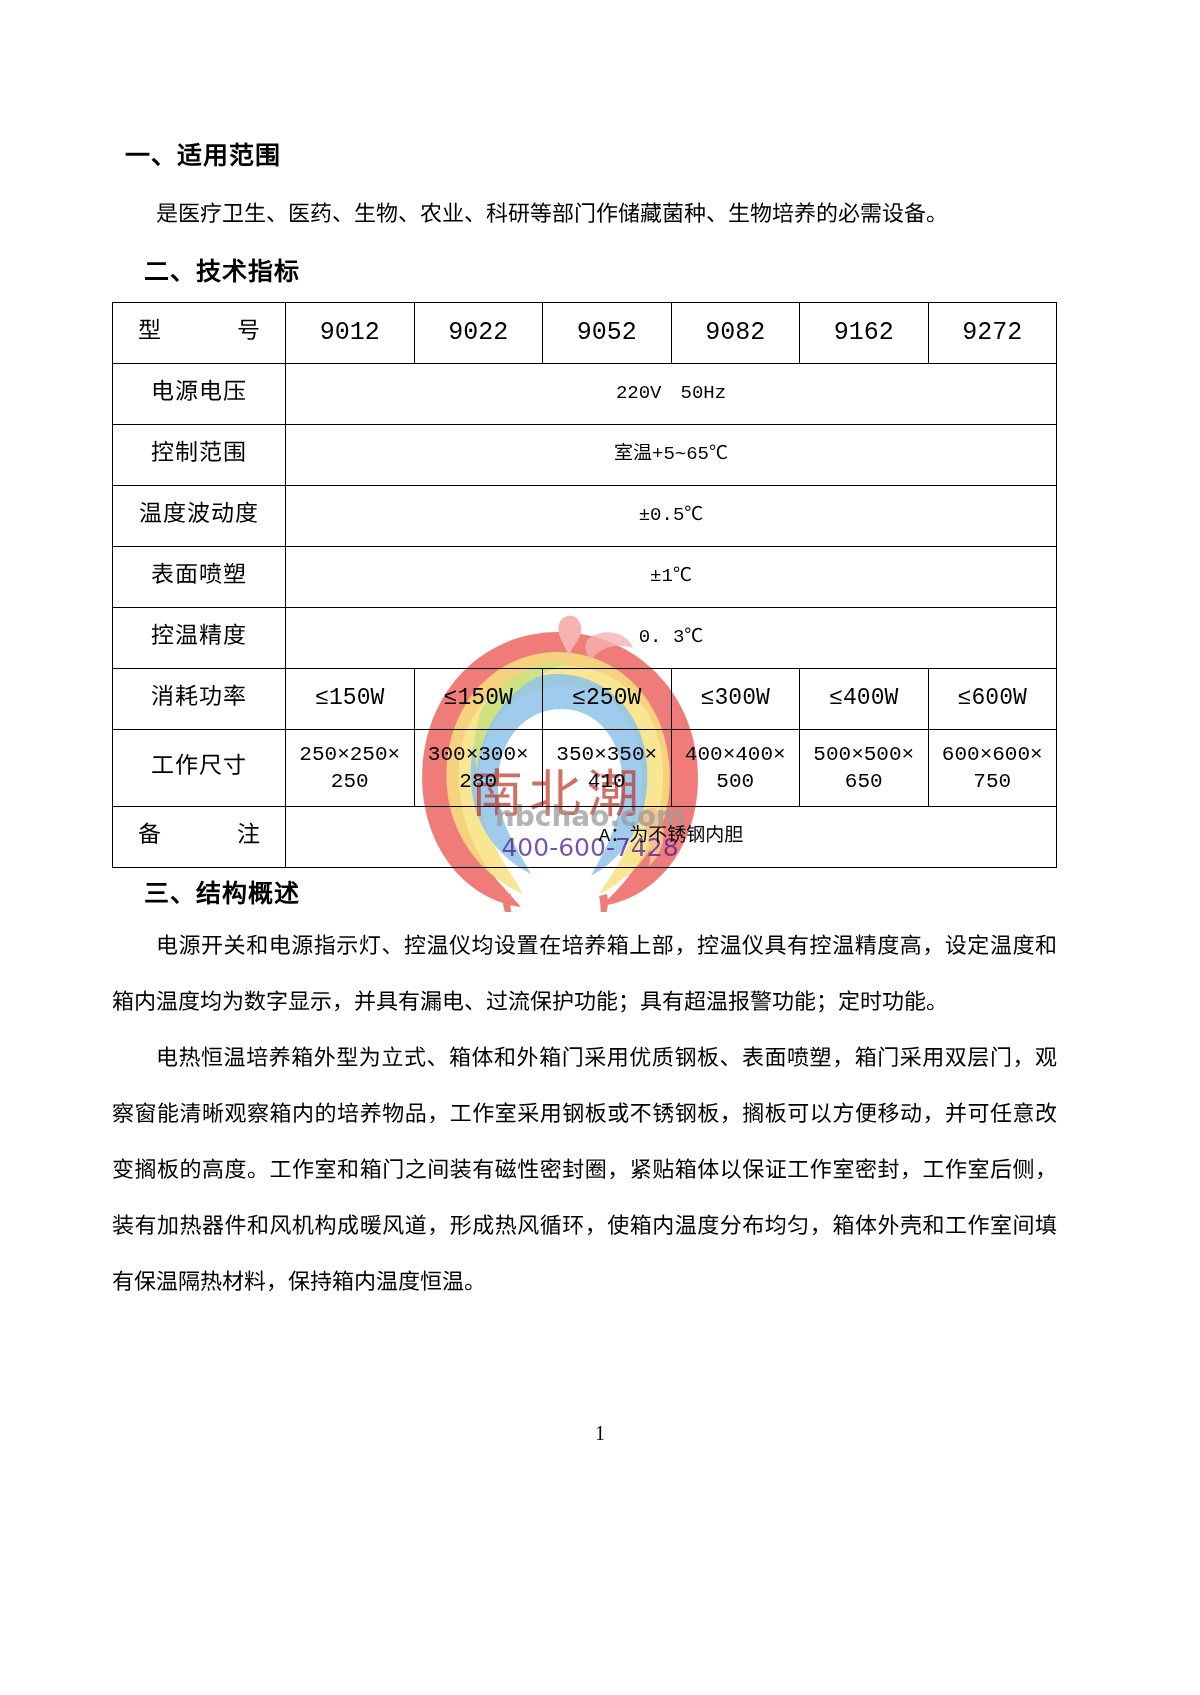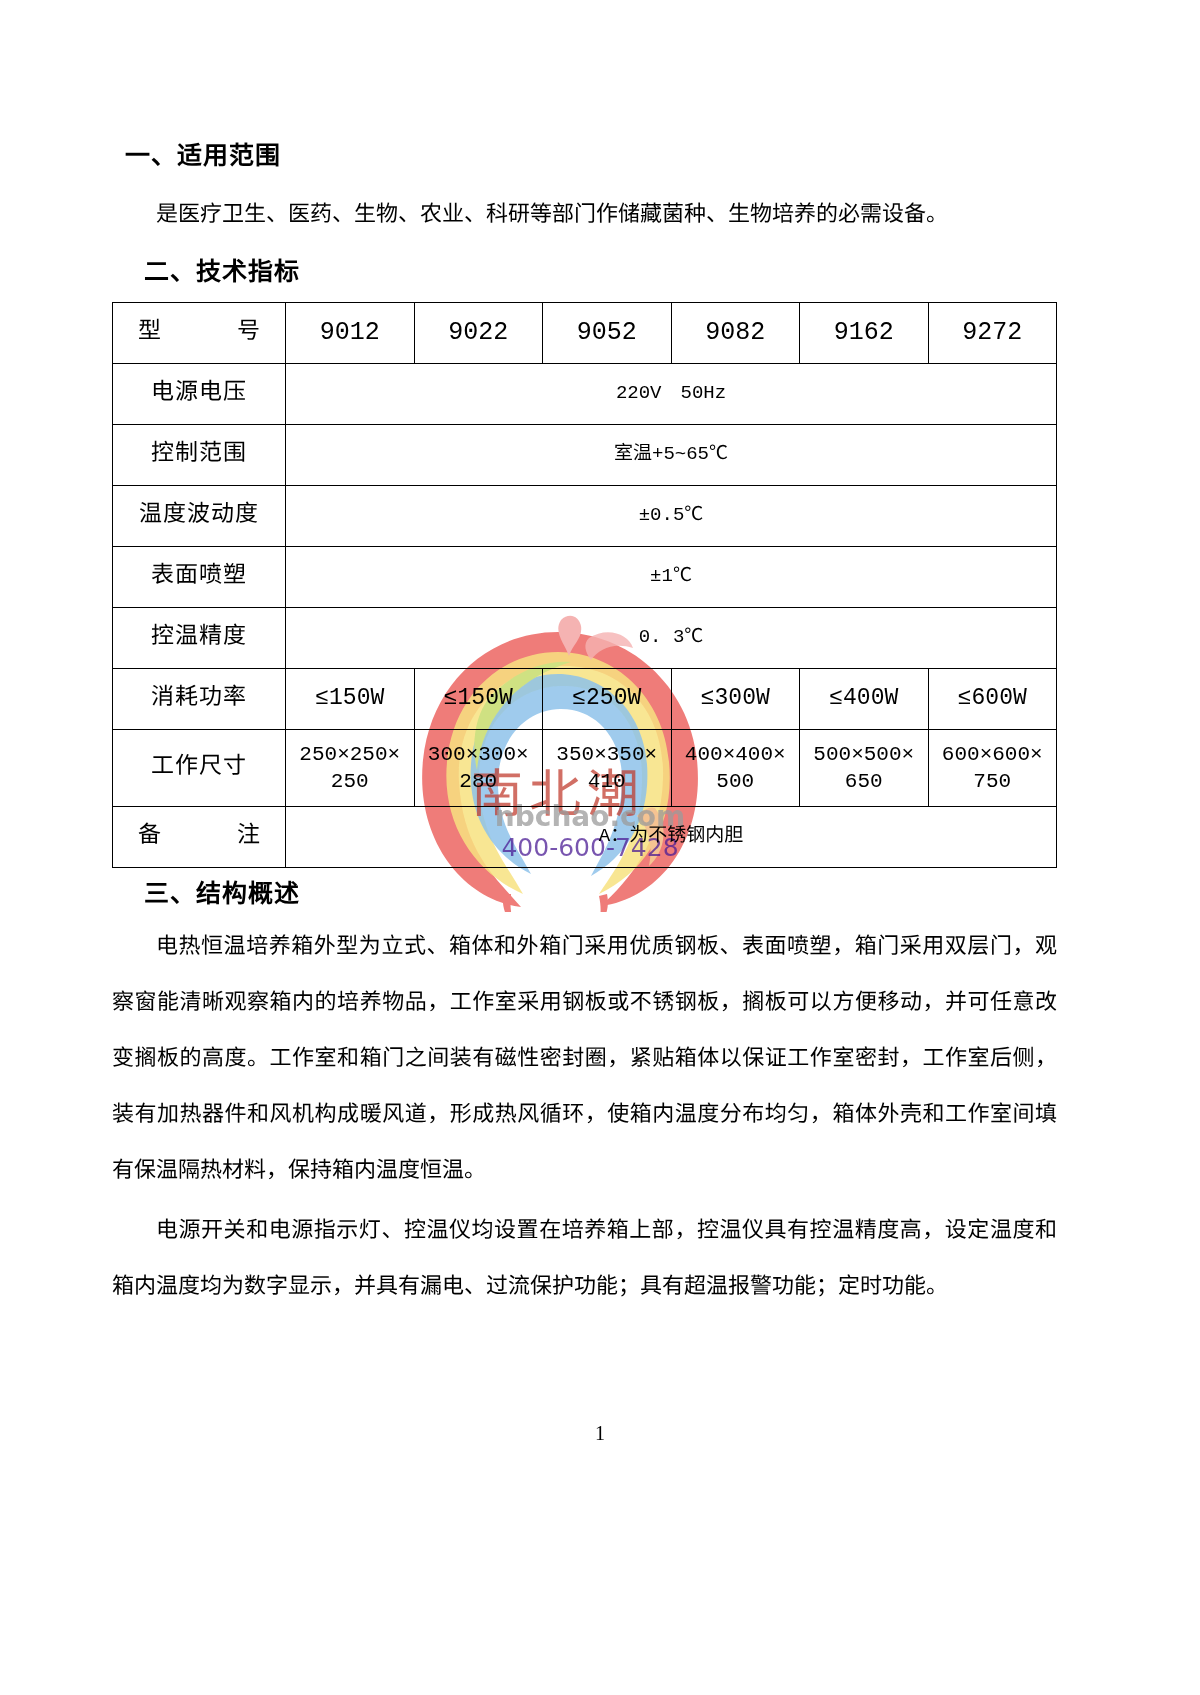--- a/index.html
+++ b/index.html
@@ -274,21 +274,21 @@
         <tr>
           <td class="label spaced">备　　注</td>
           <td class="merged" colspan="6">A：为不锈钢内胆</td>
         </tr>
 
       </tbody>
     </table>
 
     <h2 class="section-heading tight">三、结构概述</h2>
 
+    <p class="para indent block-text" style="margin-top:4px;">电源开关和电源指示灯、控温仪均设置在培养箱上部，控温仪具有控温精度高，设定温度和箱内温度均为数字显示，并具有漏电、过流保护功能；具有超温报警功能；定时功能。</p>
+
     <p class="para indent block-text">电热恒温培养箱外型为立式、箱体和外箱门采用优质钢板、表面喷塑，箱门采用双层门，观察窗能清晰观察箱内的培养物品，工作室采用钢板或不锈钢板，搁板可以方便移动，并可任意改变搁板的高度。工作室和箱门之间装有磁性密封圈，紧贴箱体以保证工作室密封，工作室后侧，装有加热器件和风机构成暖风道，形成热风循环，使箱内温度分布均匀，箱体外壳和工作室间填有保温隔热材料，保持箱内温度恒温。</p>
 
-    <p class="para indent block-text" style="margin-top:4px;">电源开关和电源指示灯、控温仪均设置在培养箱上部，控温仪具有控温精度高，设定温度和箱内温度均为数字显示，并具有漏电、过流保护功能；具有超温报警功能；定时功能。</p>
-
   </div>
 
   <div class="page-number">1</div>
 
 </div>
 
 </body></html>

